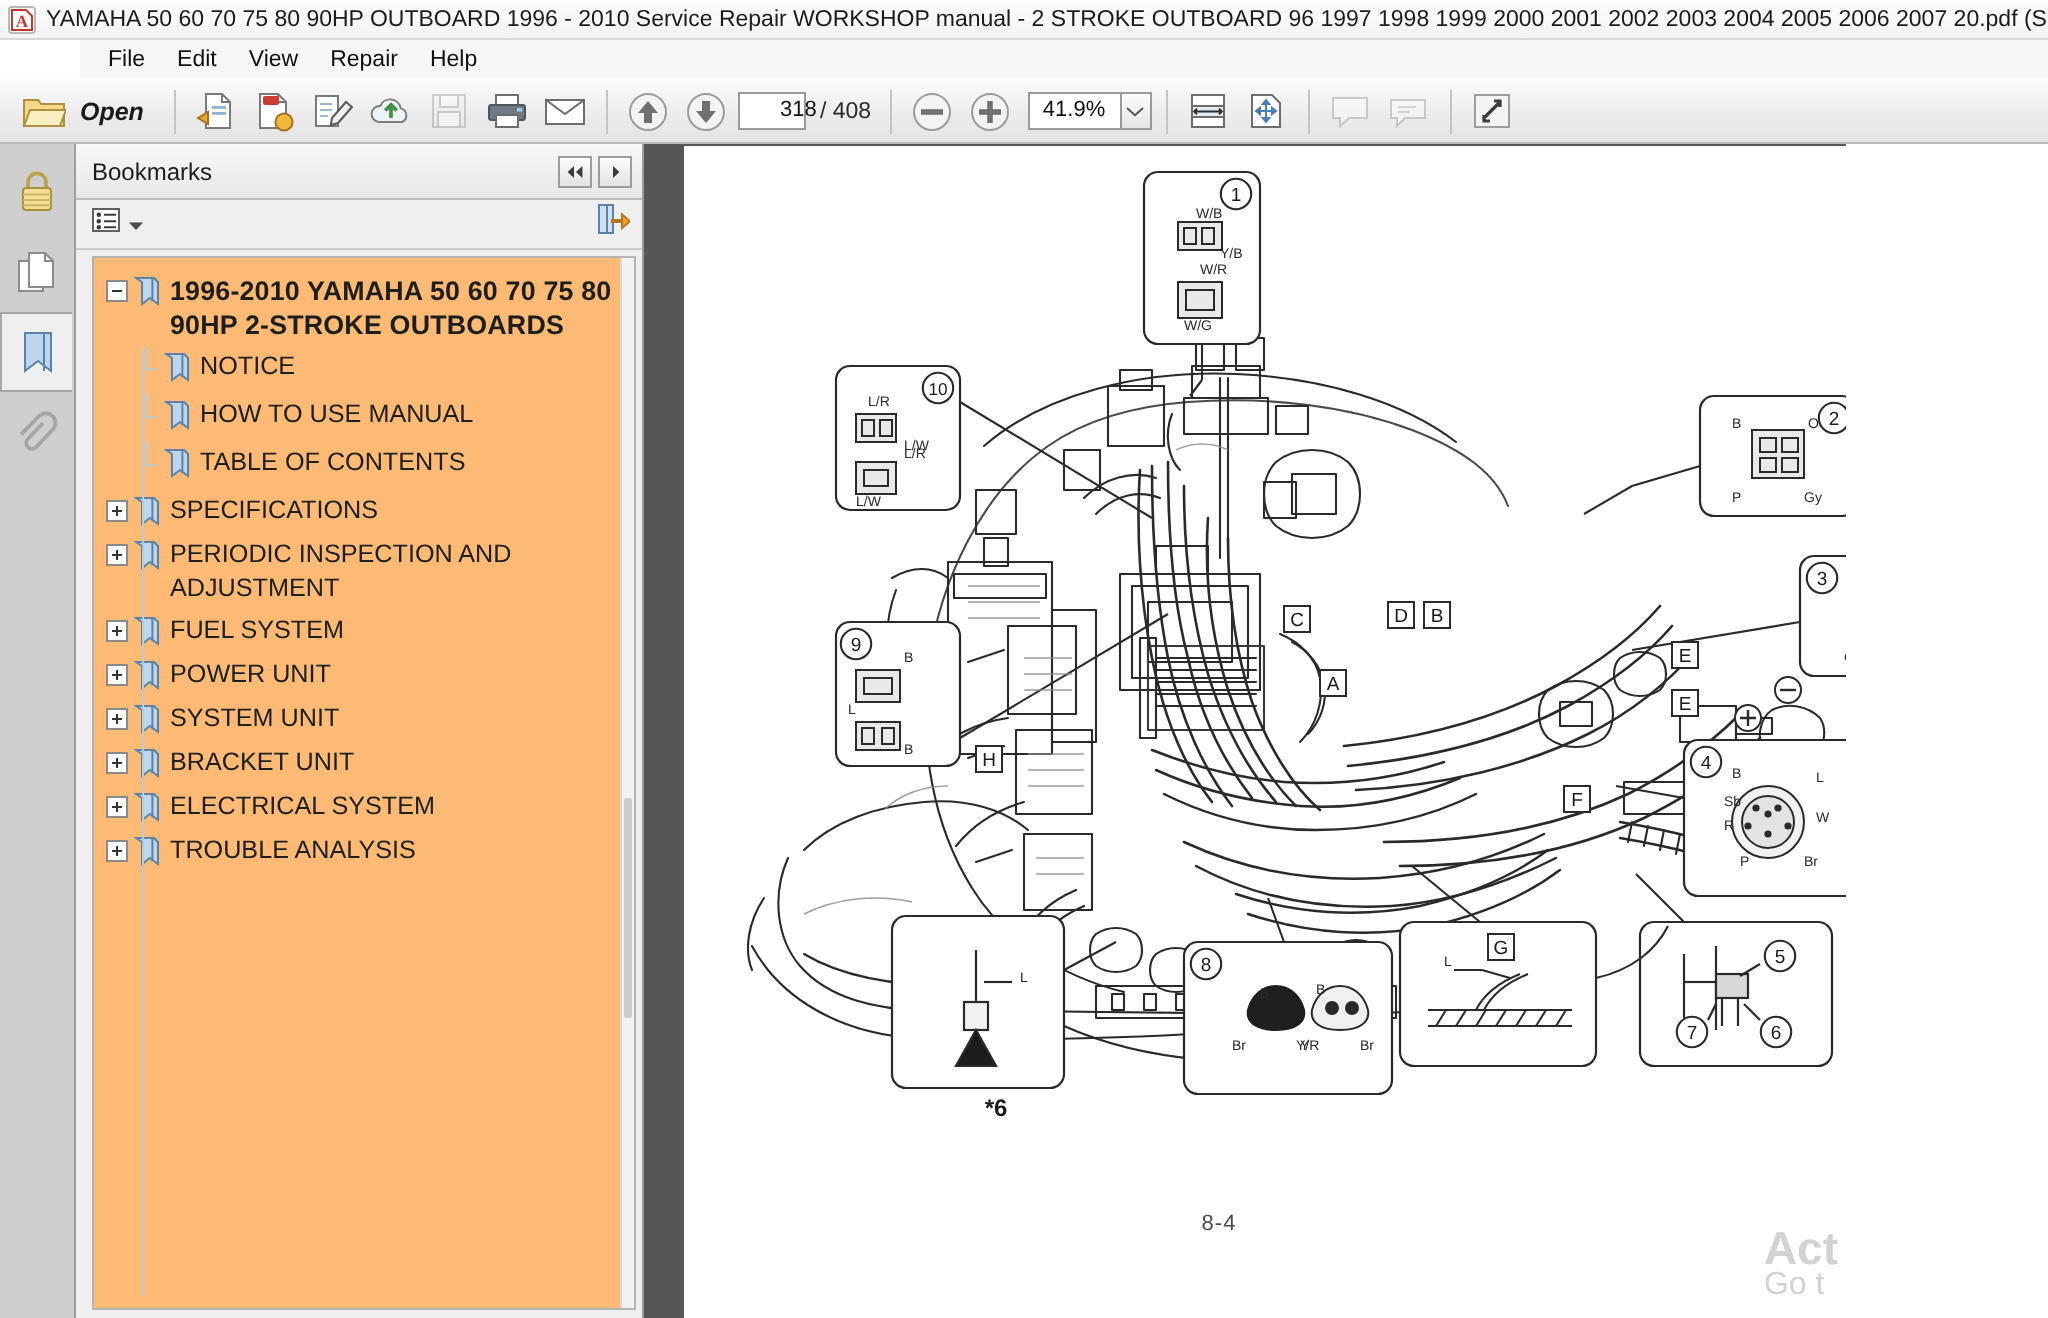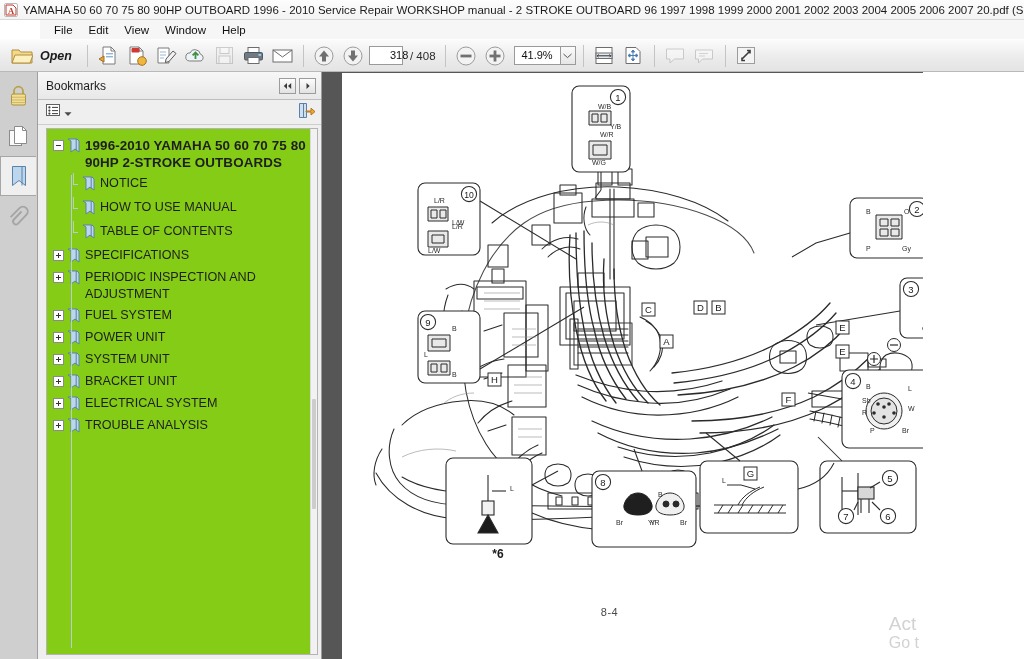--- a/index.html
+++ b/index.html
@@ -172,21 +172,21 @@
     height: 25px;
     background: #efefef;
     border-bottom: 1px solid #cdcdcd;
     display: flex; align-items: center;
     padding: 0 6px 0 8px;
   }
   #bm-tools .spacer { flex: 1; }
   #bm-tree-wrap {
     flex: 1;
     margin: 3px 3px 4px 8px;
-    background: #84cc16;
+    background: #fdba74;
     border: 1px solid #b4b4b4;
     position: relative;
     overflow: hidden;
   }
   #bm-tree {
     padding: 5px 0 0 0;
     position: absolute;
     inset: 0 7px 0 0;
     overflow: hidden;
   }
@@ -277,21 +277,21 @@
     letter-spacing: .5px;
   }
   #page-num span { margin-left: -40px; }
   #watermark {
     position: absolute;
     right: 4px; bottom: 8px;
     text-align: left;
     color: #d2d2d2;
     pointer-events: none;
   }
-  #wm1 { font-size: 19px; line-height: 22px; }
+  #wm1 { font-size: 23px; line-height: 22px; font-weight: bold; }
   #wm2 { font-size: 16px; line-height: 16px; }
 
   #figure { position: absolute; left: 0; top: 0; width: 664px; height: 586px; }
 </style>
 </head>
 <body>
 
 <div id="titlebar">
   <span id="app-icon">
     <svg width="14" height="14" viewBox="0 0 14 14">
@@ -300,21 +300,21 @@
       <text x="7" y="10.5" font-size="8.5" font-family="'Liberation Serif',serif" fill="#c0392b" text-anchor="middle" font-weight="bold">A</text>
     </svg>
   </span>
   <span>YAMAHA 50 60 70 75 80 90HP OUTBOARD 1996 - 2010 Service Repair WORKSHOP manual - 2 STROKE OUTBOARD 96 1997 1998 1999 2000 2001 2002 2003 2004 2005 2006 2007 20.pdf (SECURED) - Adobe Read</span>
 </div>
 
 <div id="menubar">
   <div class="mi">File</div>
   <div class="mi">Edit</div>
   <div class="mi">View</div>
-  <div class="mi">Window</div>
+  <div class="mi">Repair</div>
   <div class="mi">Help</div>
 </div>
 
 <div id="toolbar">
 
   <div id="open-btn">
     <span class="tb-btn">
       <svg width="22" height="20" viewBox="0 0 22 20">
         <path d="M1 4h7l1.6 2H21v11H1z" fill="#f5d98b" stroke="#b08f3d"></path>
         <path d="M1 17l3-8h18l-3 8z" fill="#fcefc0" stroke="#b08f3d"></path>

